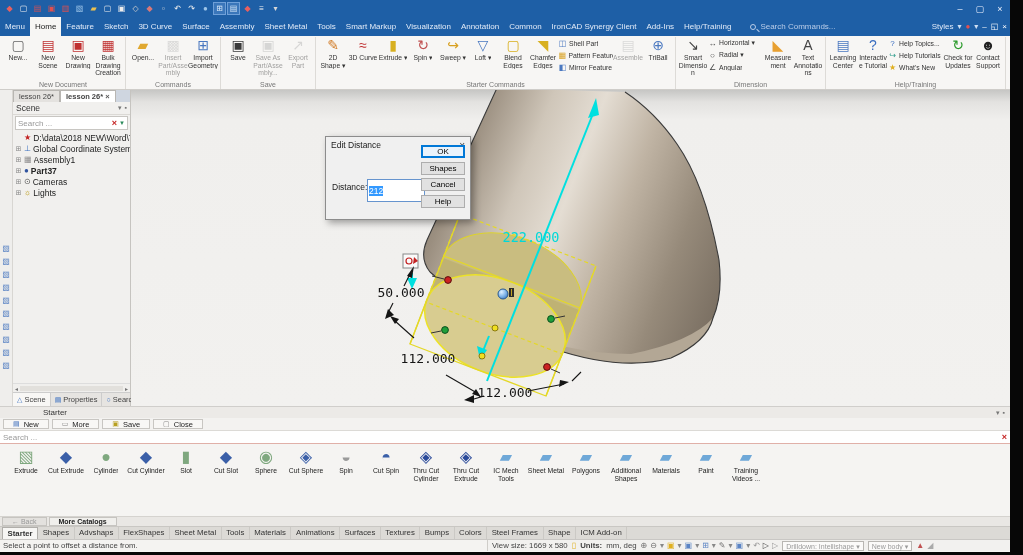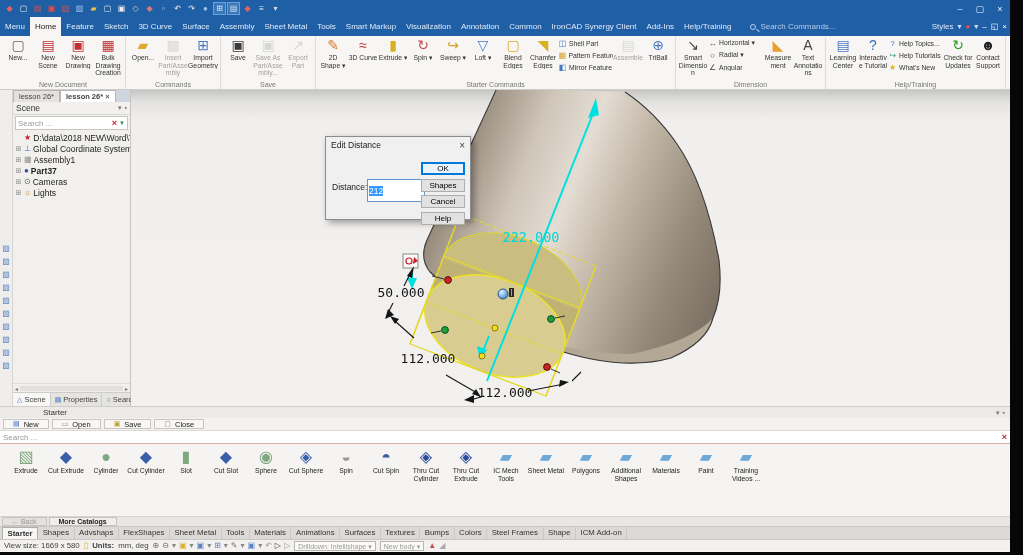--- a/index.html
+++ b/index.html
@@ -71,21 +71,21 @@
 .dimt{font-family:"DejaVu Sans Mono",monospace;font-size:13px;fill:#151515}
 .dimc{font-family:"DejaVu Sans Mono",monospace;font-size:13.5px;fill:#00d8d8}
 .dline{stroke:#151515;stroke-width:1.1;fill:none}
 
 .dialog{position:absolute;left:194px;top:46px;width:146px;height:84px;background:#f0f0f0;border:1px solid #8c8c8c;box-shadow:3px 3px 7px rgba(0,0,0,.35);font-size:8.5px;z-index:5}
 .dlg-title{height:15px;display:flex;align-items:center;padding:8px 5px;color:#222;font-size:8.5px}
 .dlg-x{margin-left:auto;color:#444;font-size:10px;cursor:default}
 .dlg-label{position:absolute;left:6px;top:45px;font-size:8.5px;color:#222}
 .dlg-input{position:absolute;left:41px;top:42px;width:58px;height:23px;background:#fff;border:1px solid #6694ce;font-size:8.5px;display:flex;align-items:center;padding-left:1px}
 .dlg-input .sel{background:#3399ff;color:#fff}
-.dlg-btns{position:absolute;right:5px;top:25px;width:44px;display:flex;flex-direction:column;gap:3.5px}
+.dlg-btns{position:absolute;right:5px;top:8px;width:44px;display:flex;flex-direction:column;gap:3.5px}
 .dlg-btn{height:13px;font-size:8px;font-family:"Liberation Sans",sans-serif;background:#e1e1e1;border:1px solid #adadad;cursor:default}
 .dlg-btn.default{border-color:#0078d7;box-shadow:inset 0 0 0 1px #0078d7;background:#e9f3fc}
 
 .catalog{height:110px;display:flex;flex-direction:column;flex:0 0 auto;background:#f5f4f2}
 .cathdr{height:12px;display:flex;align-items:center;padding:0 5px;font-size:8px;color:#333;background:#eceae7;border-top:1px solid #d0cecb;flex:0 0 auto}
 .cathdr .t{margin-left:38px}
 .cattools{height:13px;display:flex;gap:3px;padding:1px 3px;background:#f3f2f0;border-bottom:1px solid #dcdad6;flex:0 0 auto}
 .ctool{display:flex;align-items:center;gap:4px;border:1px solid #c8c6c2;background:#f8f7f5;height:10px;padding:0 9px;font-size:7.5px;color:#222;cursor:default;white-space:nowrap}
 .ctool .g{font-size:7px}
 .catsearch{height:13px;display:flex;align-items:center;background:#fff;border-bottom:1px solid #e0b0a8;margin:0;padding:0 3px;font-size:8px;color:#999;flex:0 0 auto}
@@ -697,21 +697,21 @@
         </span>
       </div>
       <div class="cattools">
 
       <span class="ctool">
             <span class="g" style="color: rgb(74, 120, 192);">▤</span>
             <span>New</span>
           </span>
           <span class="ctool">
             <span class="g" style="color: rgb(136, 136, 136);">▭</span>
-            <span>Open</span>
+            <span>More</span>
           </span>
           <span class="ctool">
             <span class="g" style="color: rgb(184, 160, 32);">▣</span>
             <span>Save</span>
           </span>
           <span class="ctool">
             <span class="g" style="color: rgb(136, 136, 136);">▢</span>
             <span>Close</span>
           </span>
         </div>
@@ -836,20 +836,21 @@
         <span class="cattab">Surfaces</span>
         <span class="cattab">Textures</span>
         <span class="cattab">Bumps</span>
         <span class="cattab">Colors</span>
         <span class="cattab">Steel Frames</span>
         <span class="cattab">Shape</span>
         <span class="cattab">ICM Add-on</span>
       </div>
 
     <div class="status">
+      <span class="prompt">Select a point to offset a distance from.</span>
       <span class="sright">
         <span>View size: 1669 x 580</span>
         <span class="sic2" style="color:#e0b020">▯</span>
         <b>Units:</b>
         <span>mm, deg</span>
         <span style="display:flex;gap:3px">
 
         <span class="sic2" style="color: rgb(102, 102, 102);">⊕</span>
             <span class="sic2" style="color: rgb(102, 102, 102);">⊖</span>
             <span class="sic2" style="color: rgb(136, 136, 136);">▾</span>

